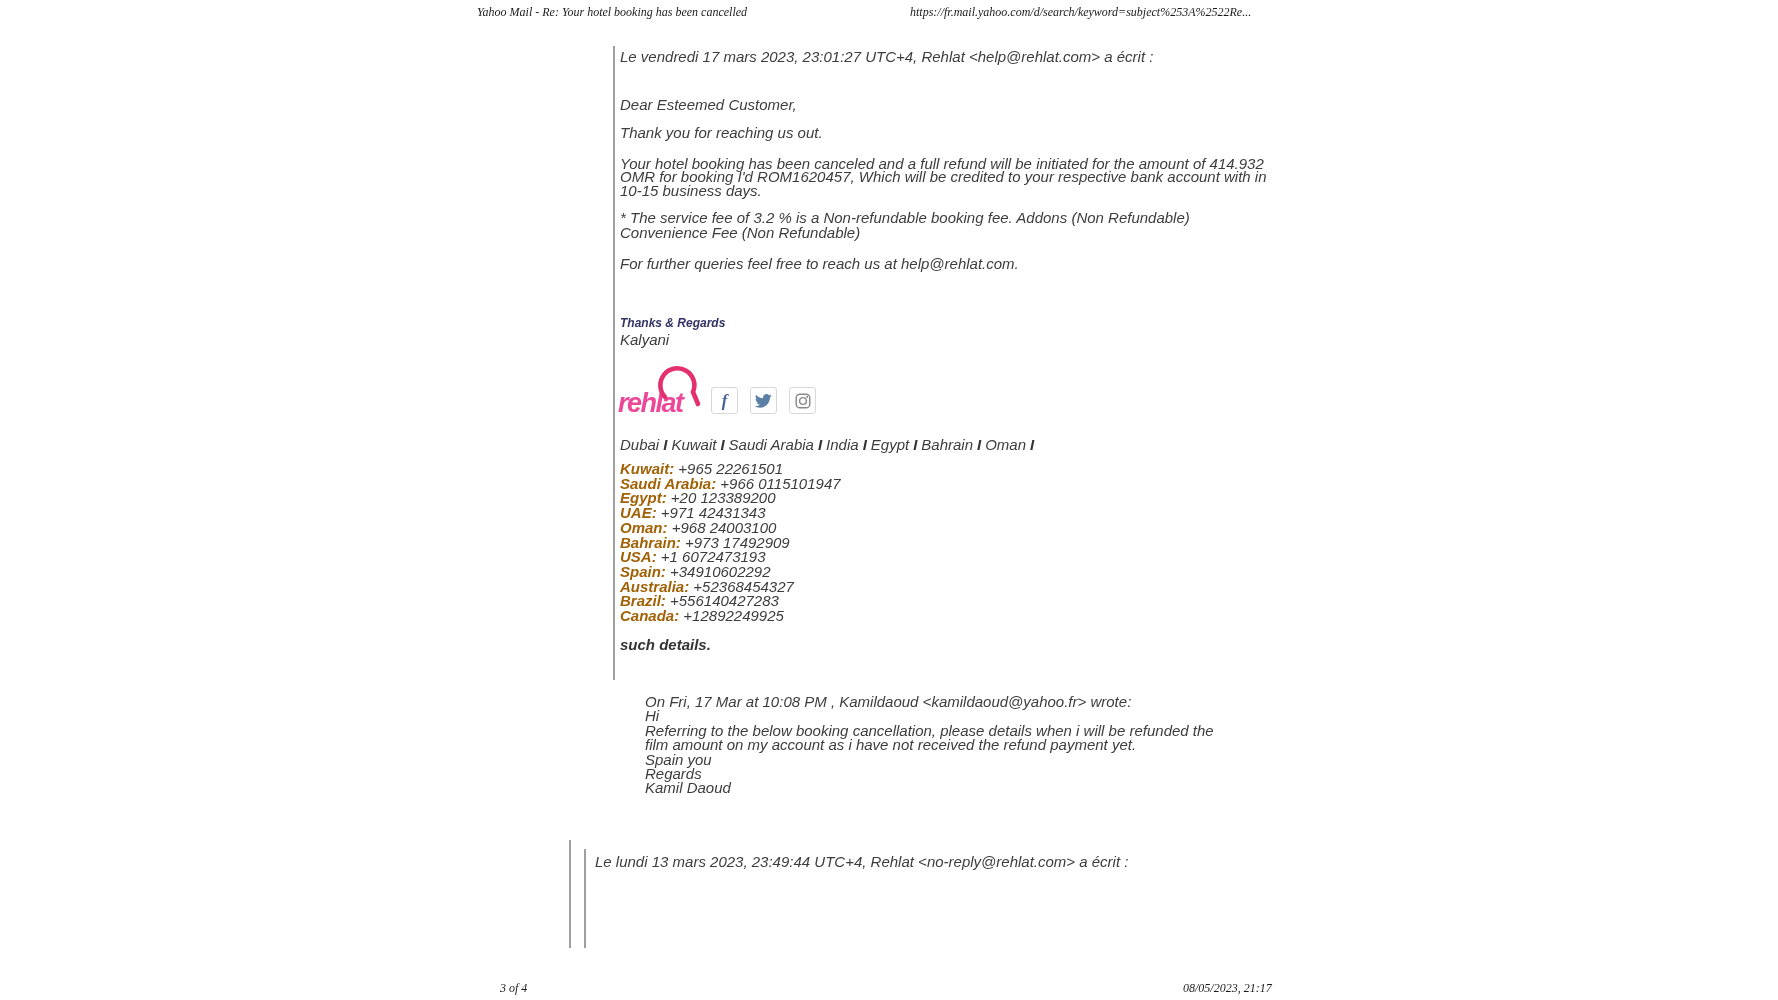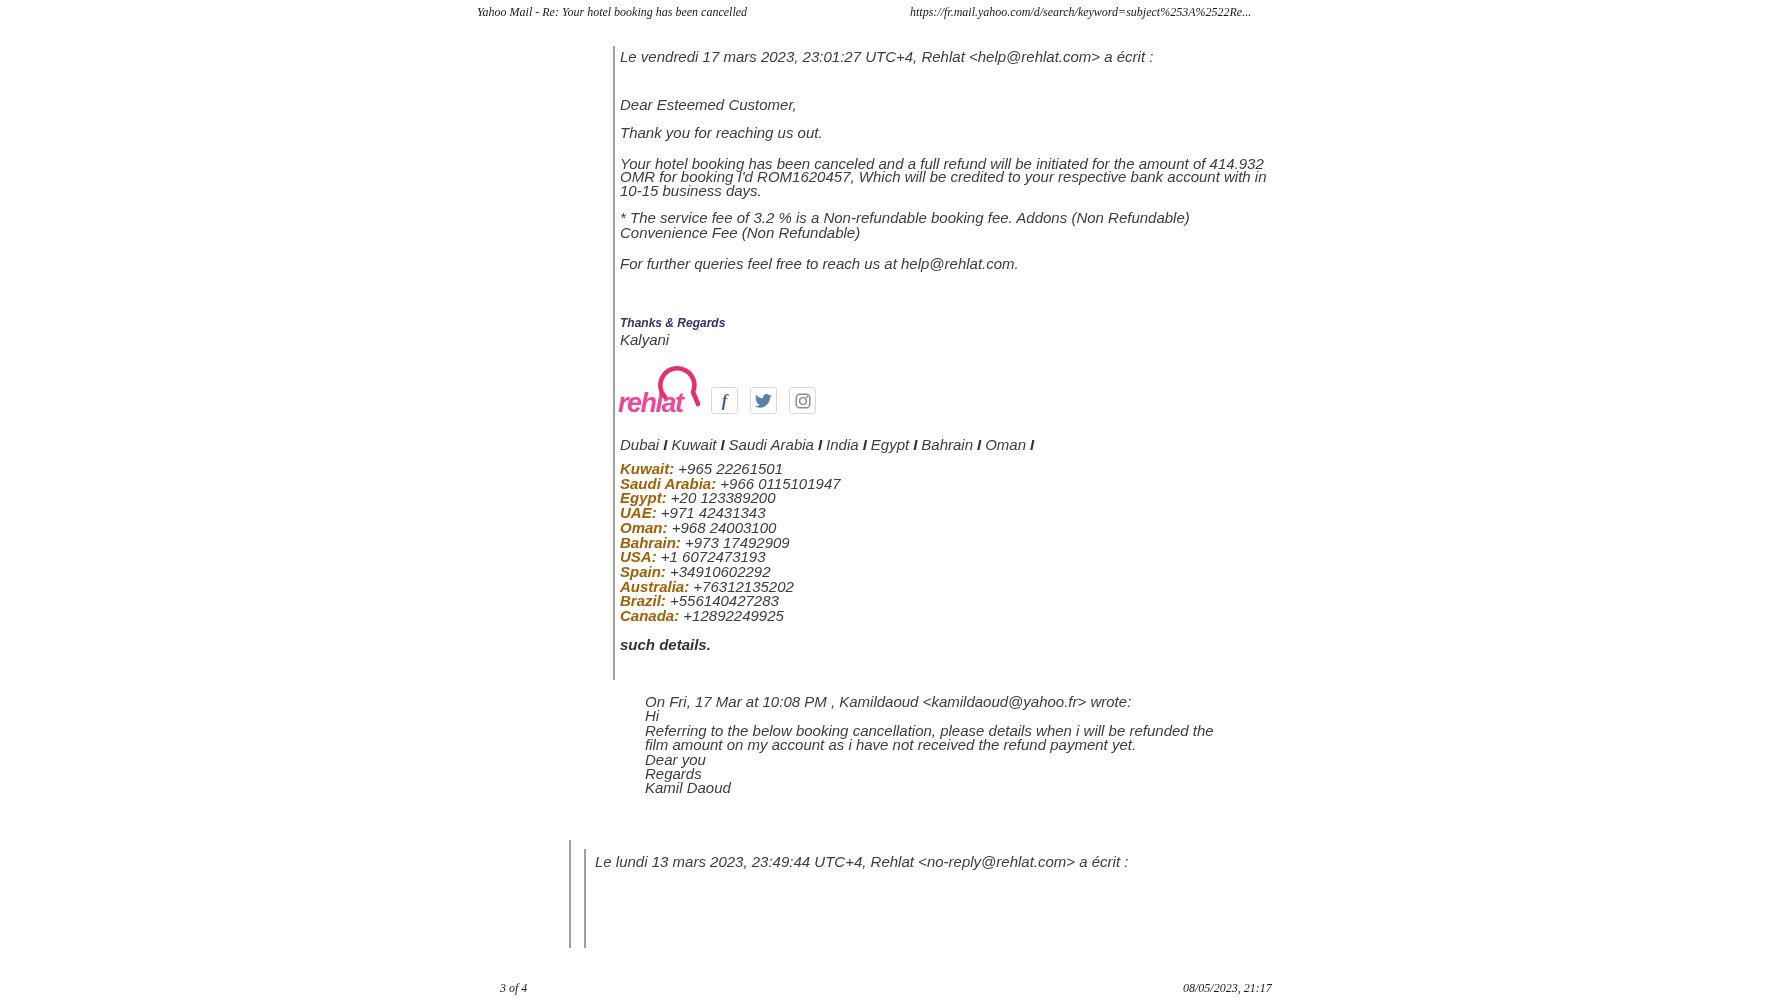--- a/index.html
+++ b/index.html
@@ -88,35 +88,35 @@
 
   <div class="abs body-txt" style="left:620px; top:462px;">
       <div class="phone-row"><span class="lbl">Kuwait: </span><span>+965 22261501</span></div>
       <div class="phone-row"><span class="lbl">Saudi Arabia: </span><span>+966 0115101947</span></div>
       <div class="phone-row"><span class="lbl">Egypt: </span><span>+20 123389200</span></div>
       <div class="phone-row"><span class="lbl">UAE: </span><span>+971 42431343</span></div>
       <div class="phone-row"><span class="lbl">Oman: </span><span>+968 24003100</span></div>
       <div class="phone-row"><span class="lbl">Bahrain: </span><span>+973 17492909</span></div>
       <div class="phone-row"><span class="lbl">USA: </span><span>+1 6072473193</span></div>
       <div class="phone-row"><span class="lbl">Spain: </span><span>+34910602292</span></div>
-      <div class="phone-row"><span class="lbl">Australia: </span><span>+76312135202</span></div>
+      <div class="phone-row"><span class="lbl">Australia: </span><span>+52368454327</span></div>
       <div class="phone-row"><span class="lbl">Brazil: </span><span>+556140427283</span></div>
       <div class="phone-row"><span class="lbl">Canada: </span><span>+12892249925</span></div>
     </div>
 
   <div class="abs body-txt lines alert-lines" style="left:620px; top:638px;">
       <div>such details.</div>
     </div>
 
   <div class="abs body-txt lines quote-lines" style="left:645px; top:695px;">
       <div>On Fri, 17 Mar at 10:08 PM , Kamildaoud &lt;kamildaoud@yahoo.fr&gt; wrote:</div>
       <div>Hi</div>
       <div>Referring to the below booking cancellation, please details when i will be refunded the</div>
       <div>film amount on my account as i have not received the refund payment yet.</div>
-      <div>Dear you</div>
+      <div>Spain you</div>
       <div>Regards</div>
       <div>Kamil Daoud</div>
     </div>
 
   <div class="abs q-border" style="left:569px; top:840px; height:108px;"></div>
   <div class="abs q-border" style="left:584px; top:849px; height:99px;"></div>
   <div class="abs body-txt" style="left:595px; top:853px;">Le lundi 13 mars 2023, 23:49:44 UTC+4, Rehlat &lt;no-reply@rehlat.com&gt; a écrit :</div>
 
   <div class="abs serif" style="left:500px; top:981px;">3 of 4</div>
   <div class="abs serif" style="left:1183px; top:981px;">08/05/2023, 21:17</div>

